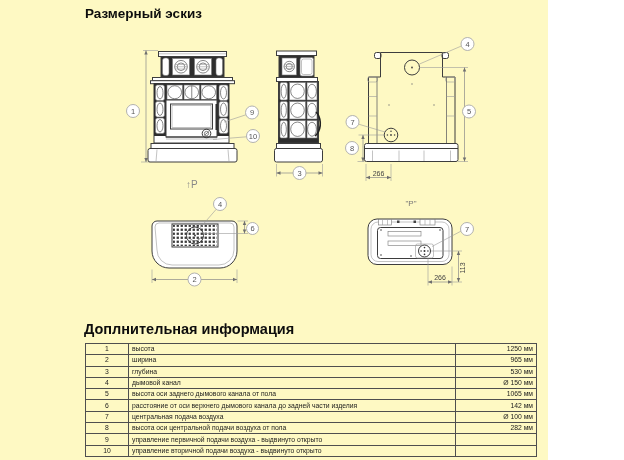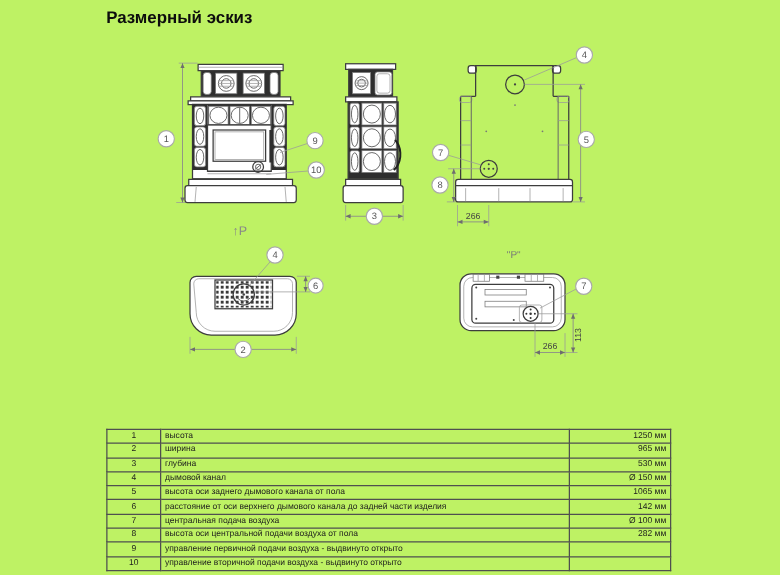--- a/index.html
+++ b/index.html
@@ -1,16 +1,16 @@
 <!DOCTYPE html>
 <html><head>
 <meta charset="utf-8">
 <style>
   html,body{margin:0;padding:0;background:#fff;}
-  .canvas{position:relative;width:624px;height:460px;background:#bef264;
+  .canvas{position:relative;width:548px;height:460px;background:#fef9c3;
           font-family:"Liberation Sans",sans-serif;overflow:hidden;}
   .page-title{position:absolute;left:85px;top:6px;font-size:13.5px;font-weight:bold;color:#0d0d0d;}
   .info-title{position:absolute;left:84px;top:321px;font-size:14.5px;font-weight:bold;color:#0d0d0d;}
   svg{position:absolute;left:0;top:0;}
   
   .ol{fill:#fff;stroke:#3d3d3d;stroke-width:1;}
   .ol2{fill:none;stroke:#3d3d3d;stroke-width:1;}
   .dk{fill:#2e2e2e;stroke:none;}
   .wt{fill:#fff;stroke:#777;stroke-width:0.6;}
   .cir{fill:none;stroke:#555;stroke-width:0.7;}
@@ -346,20 +346,21 @@
     <g>
       <circle class="co" cx="194.5" cy="279.5" r="6.5"></circle>
       <text class="cot" x="194.5" y="282.1">2</text>
     </g>
     <g>
       <circle class="co" cx="467" cy="229" r="6.5"></circle>
       <text class="cot" x="467" y="231.6">7</text>
     </g>
   </svg>
 
+  <div class="info-title">Доплнительная информация</div>
 
   <table class="info">
     <tbody>
       <tr>
         <td class="num">1</td>
         <td class="desc">высота</td>
         <td class="val">1250 мм</td>
       </tr>
       <tr>
         <td class="num">2</td>

